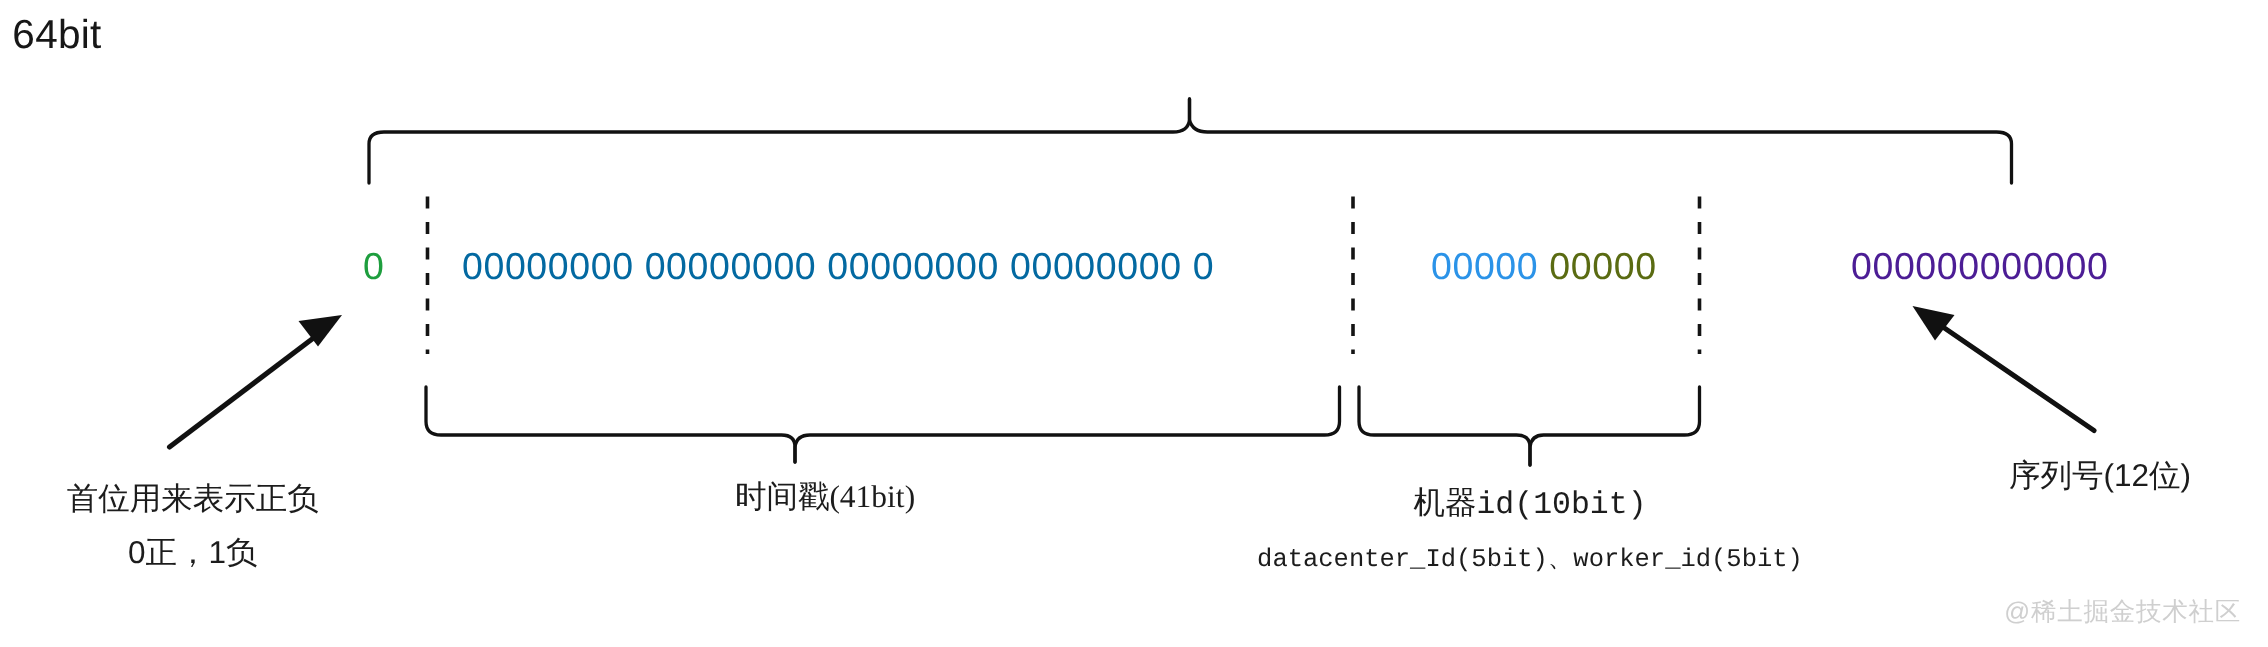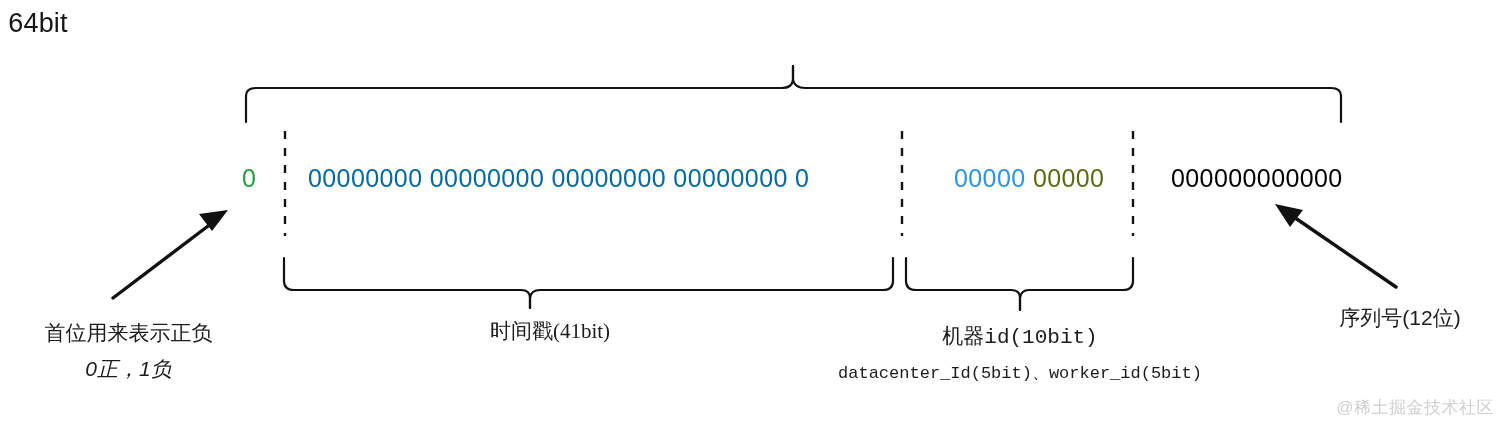--- a/index.html
+++ b/index.html
@@ -43,33 +43,33 @@
     letter-spacing: 0.4px;
     white-space: pre;
     line-height: 34px;
     font-family: "Liberation Sans", "DejaVu Sans", sans-serif;
   }
   #bits-sign      { left: 242px;  color: #1e9e3e; }
   #bits-timestamp { left: 308px;  color: #0369a1; }
   #bits-machine   { left: 938px; margin-left: 16px;  }
   #bits-datacenter{ color: #2b93e8; }
   #bits-worker    { color: #5a6b12; }
-  #bits-sequence  { left: 1171px; color: #000000; }
+  #bits-sequence  { left: 1234px; color: #4c1d95; }
 
   
   .caption {
     position: absolute;
     font-size: 21px;
     color: #1c1c1c;
     text-align: center;
     white-space: nowrap;
     line-height: 36px;
   }
   #cap-sign { left: 0px; top: 315px; width: 225px; padding-left: 16px; }
-  #cap-sign .l2 { display:block;font-style:italic; }
+  #cap-sign .l2 { display:block; }
   #cap-timestamp { left: 400px; top: 313px; width: 300px; font-family: Liberation Serif, serif; }
   #cap-machine { left: 820px; top: 320px; width: 400px; font-family: Liberation Mono, monospace; }
   #cap-machine .l2 { display:block; font-size: 17px; }
   #cap-sequence { left: 1305px; top: 300px; width: 190px; text-align: center; }
 
   
   #watermark {
     position: absolute;
     right: 18px;
     bottom: 12px;

